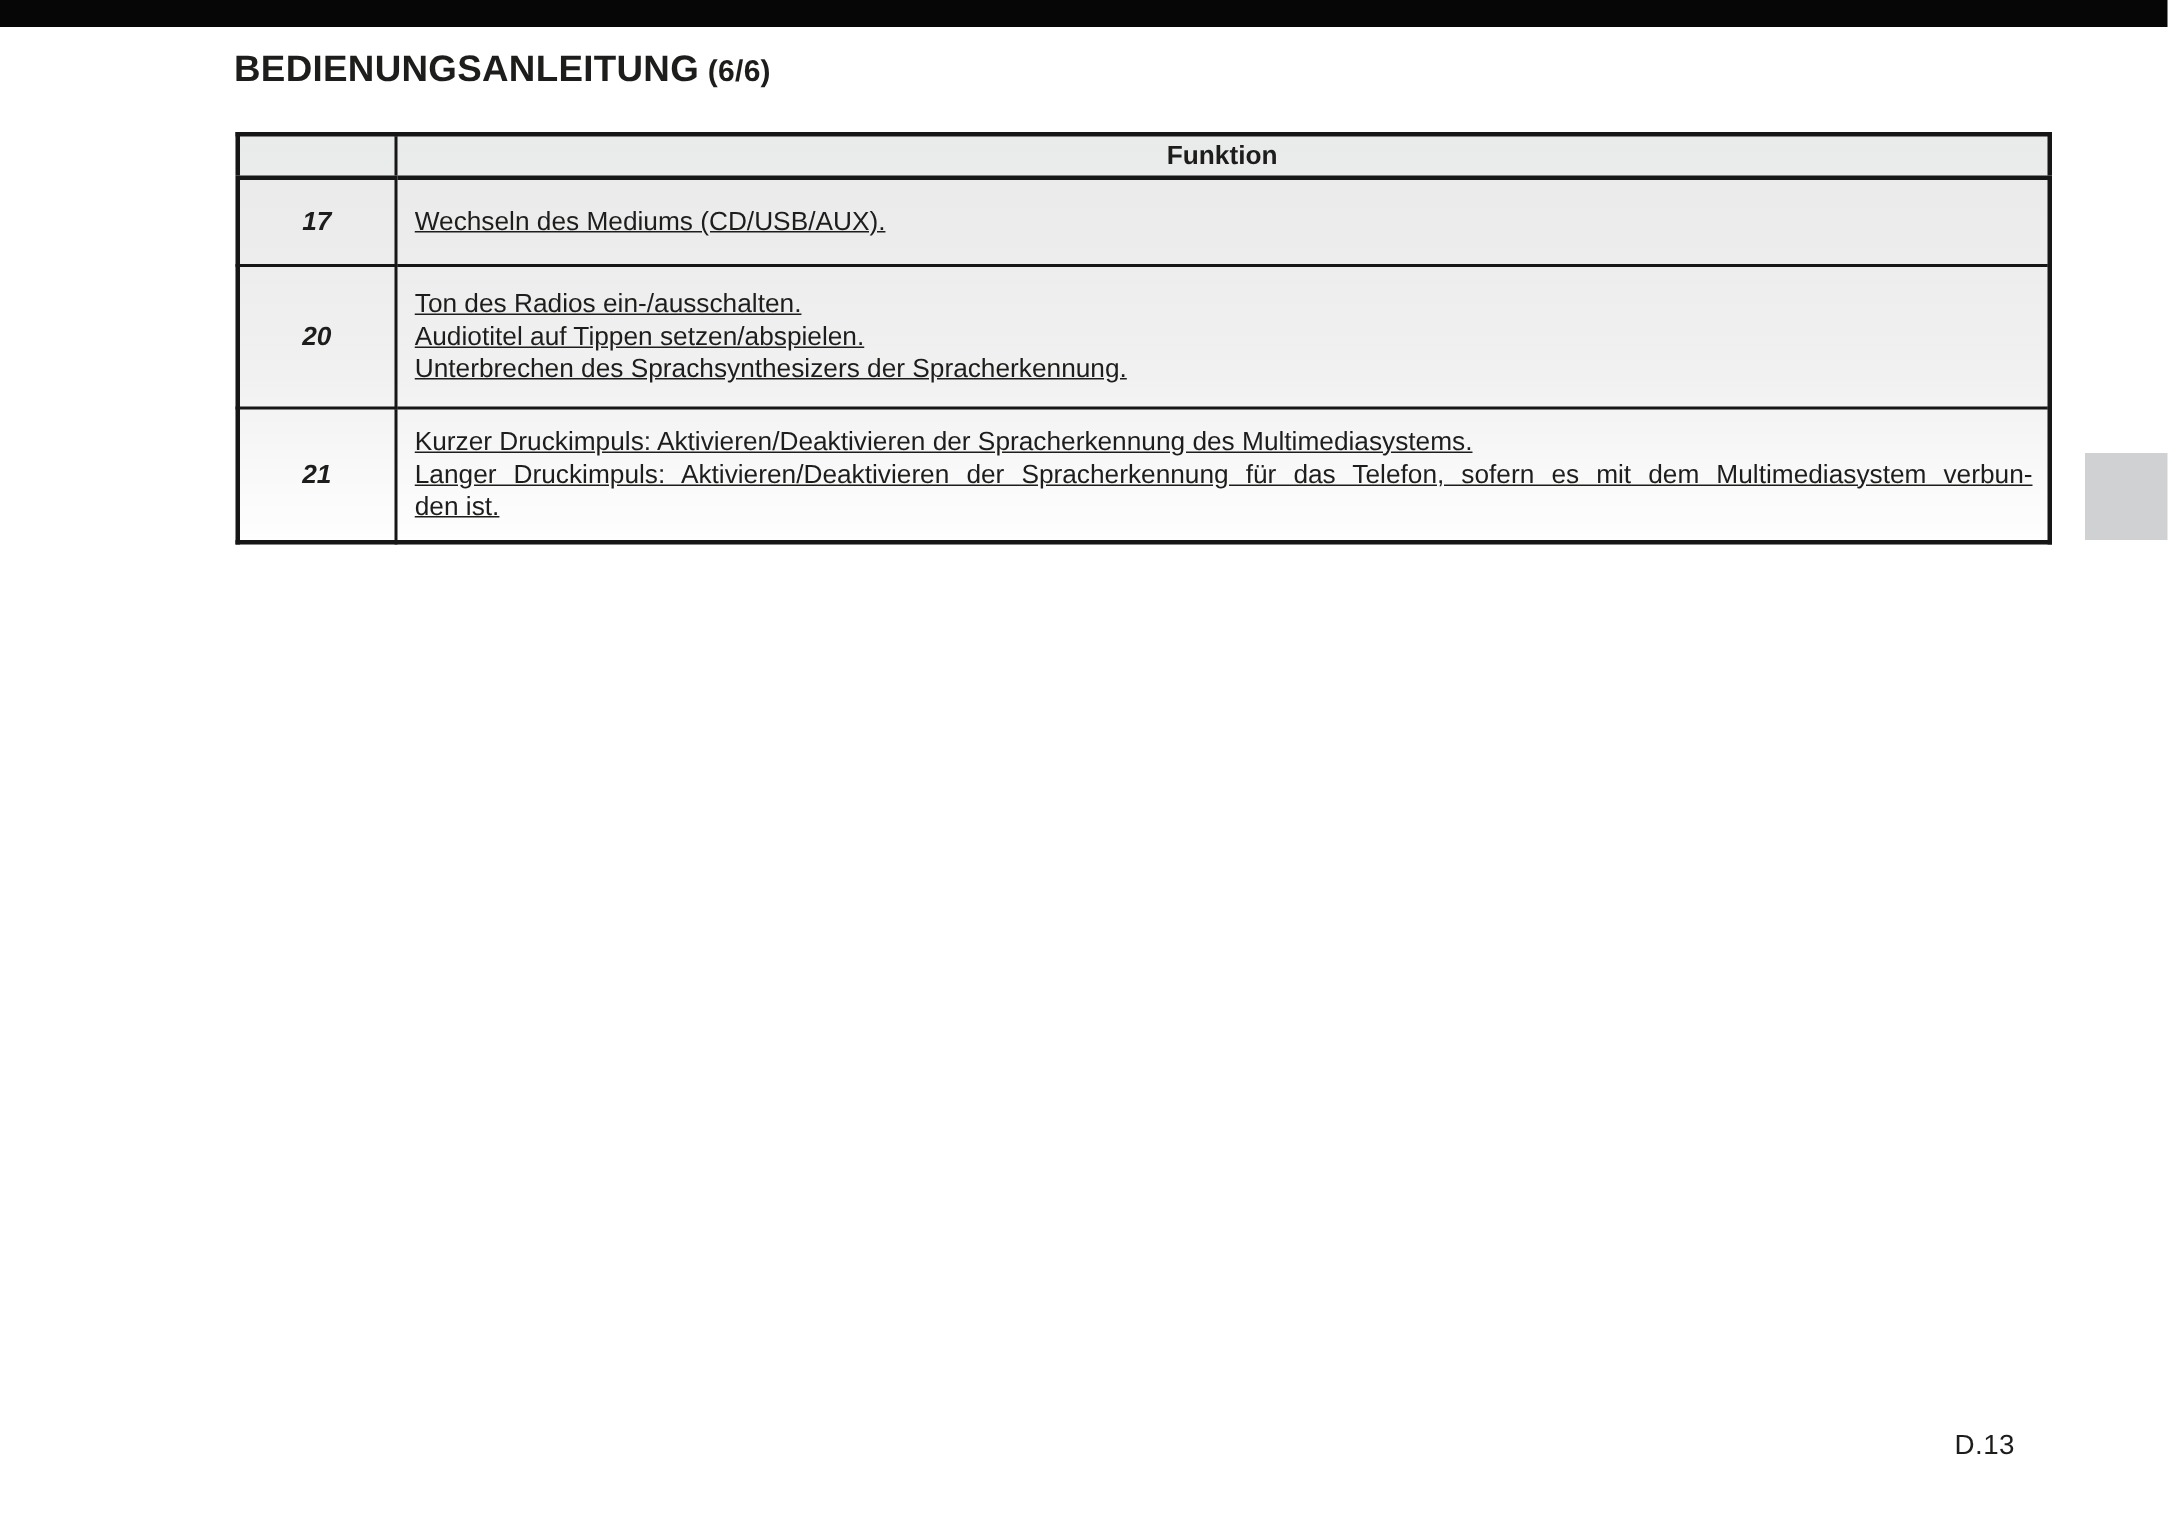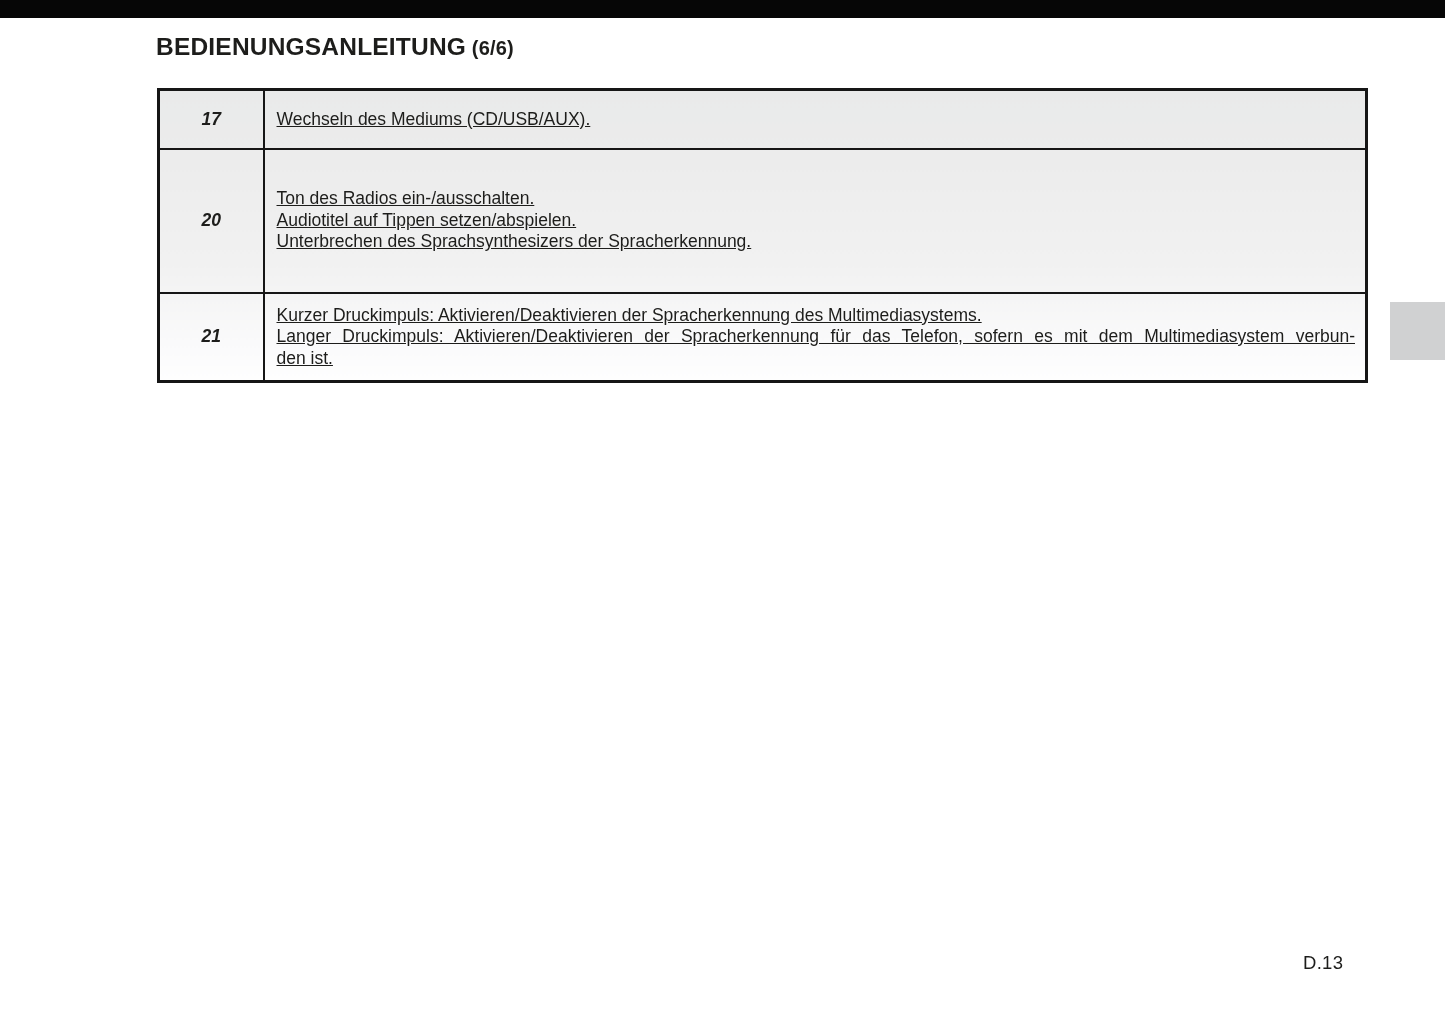--- a/index.html
+++ b/index.html
@@ -50,21 +50,21 @@
   }
   tr.header-row td {
     height: 27px;
     text-align: center; vertical-align: middle;
     font-weight: bold;
     border-bottom-width: 3px;
     padding: 2px 0;
   }
   tr.r17 td { height: 59px; }
   tr.r18 td { height: 89px; }
-  tr.r20 td { height: 144px; }
+  tr.r20 td { height: 95px; }
   tr.r21 td { height: 89px; }
   .cell-line { white-space: nowrap; text-decoration: underline; }
   .cell-line.justify {
     white-space: nowrap;
     text-align: justify;
     text-align-last: justify;
   }
   .bi { font-weight: bold; font-style: italic; }
 
   .side-tab {
@@ -84,20 +84,24 @@
 <div class="page">
 
   <div class="top-bar"></div>
 
   <div class="doc-title">
     <span>BEDIENUNGSANLEITUNG</span><span class="suffix"> (6/6)</span>
   </div>
 
   <table class="func-table">
     <tbody>
+      <tr class="header-row">
+        <td class="num-col"></td>
+        <td>Funktion</td>
+      </tr>
 
       <tr class="r17">
         <td class="num-col">17</td>
         <td class="func-col">
           <div class="cell-line">Wechseln des Mediums (CD/USB/AUX).</div>
         </td>
       </tr>
 
 
       <tr class="r20">

